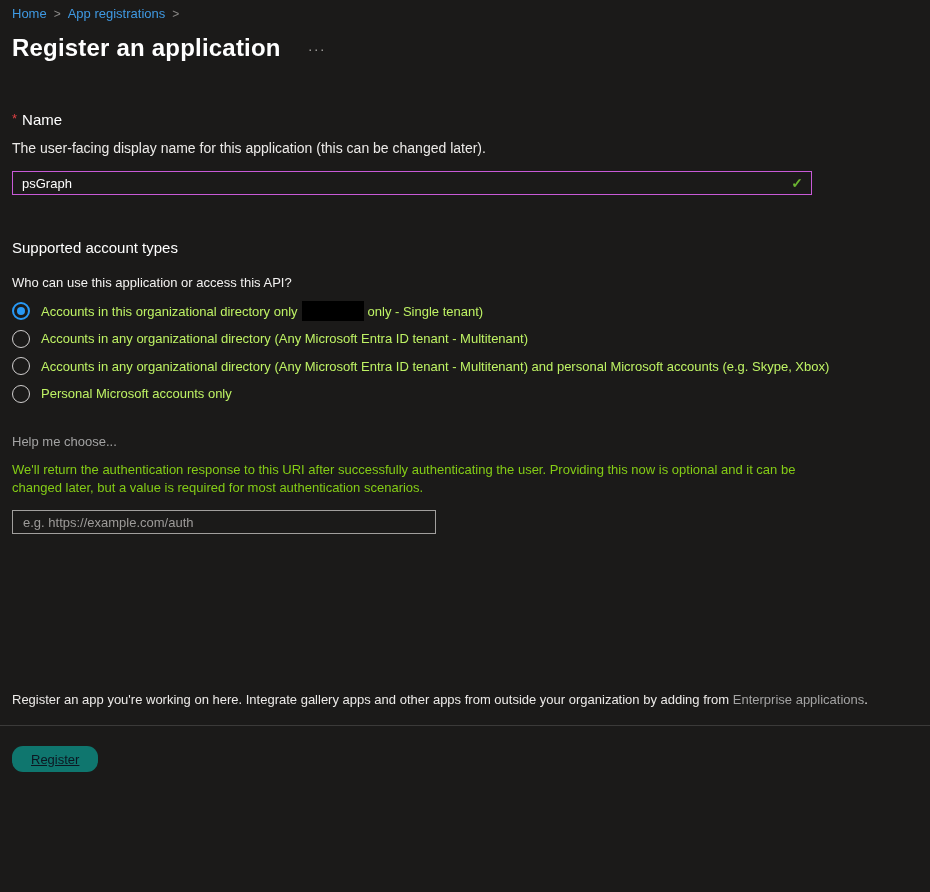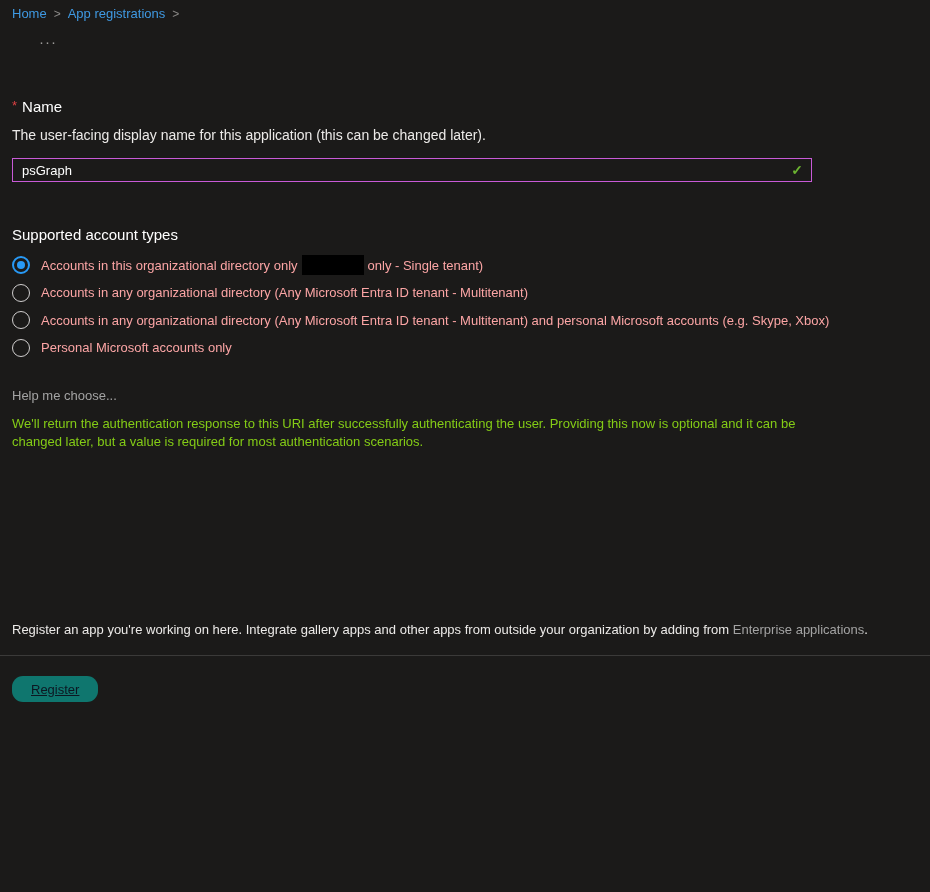--- a/index.html
+++ b/index.html
@@ -58,21 +58,21 @@
     position: relative;
     background: transparent;
   }
   .radio.selected { border: 2px solid #2899f5; }
   .radio.selected::after {
     content: ""; position: absolute;
     width: 8px; height: 8px; border-radius: 50%;
     background: #2899f5;
     left: 50%; top: 50%; transform: translate(-50%, -50%);
   }
-  .radio-text { padding-top: 0.5px; color: #fca5a5; }
+  .radio-text { padding-top: 0.5px; color: #bef264; }
   .radio-text.narrow { max-width: 800px; }
   .redaction {
     display: inline-block;
     width: 62px; height: 20px;
     background: #000000;
     vertical-align: middle;
     margin: -3px 4px 0 4px;
   }
 
   .link { color: #a3a3a3; text-decoration: none; cursor: pointer; }
@@ -129,33 +129,35 @@
 <div class="page">
 
   <nav class="breadcrumb">
     <a>Home</a>
     <span class="sep">&gt;</span>
     <a>App registrations</a>
     <span class="sep">&gt;</span>
   </nav>
 
   <div class="title-row">
+    <h1>Register an application</h1>
     <span class="overflow-dots">···</span>
   </div>
 
   <div class="field-label">
     <span class="req">*</span><span>Name</span>
   </div>
   <div class="field-desc">The user-facing display name for this application (this can be changed later).</div>
   <div class="name-input-wrap">
     <input class="name-input" type="text" value="psGraph" style="">
     <span class="valid-check">✓</span>
   </div>
 
   <div class="section-heading h-account">Supported account types</div>
+  <div class="question">Who can use this application or access this API?</div>
 
   <div class="radio-group">
     <div class="radio-row">
       <span class="radio selected"></span>
       <span class="radio-text"><span>Accounts in this organizational directory only</span><span class="redaction"></span><span>only - Single tenant)</span></span>
     </div>
     <div class="radio-row">
       <span class="radio"></span>
       <span class="radio-text">Accounts in any organizational directory (Any Microsoft Entra ID tenant - Multitenant)</span>
     </div>
@@ -167,20 +169,21 @@
       <span class="radio"></span>
       <span class="radio-text">Personal Microsoft accounts only</span>
     </div>
   </div>
 
   <a class="link help-link">Help me choose...</a>
 
   <div class="redirect-desc">We'll return the authentication response to this URI after successfully authenticating the user. Providing this now is optional and it can be changed later, but a value is required for most authentication scenarios.</div>
 
   <div class="uri-row">
+    <input class="uri-input" type="text" placeholder="e.g. https://example.com/auth" style="">
   </div>
 
   <div class="enterprise-note">
     <span>Register an app you're working on here. Integrate gallery apps and other apps from outside your organization by adding from </span><a class="link">Enterprise applications</a><span>.</span>
   </div>
 
   <div class="divider"></div>
 
 
   <button class="register-btn">Register</button>

